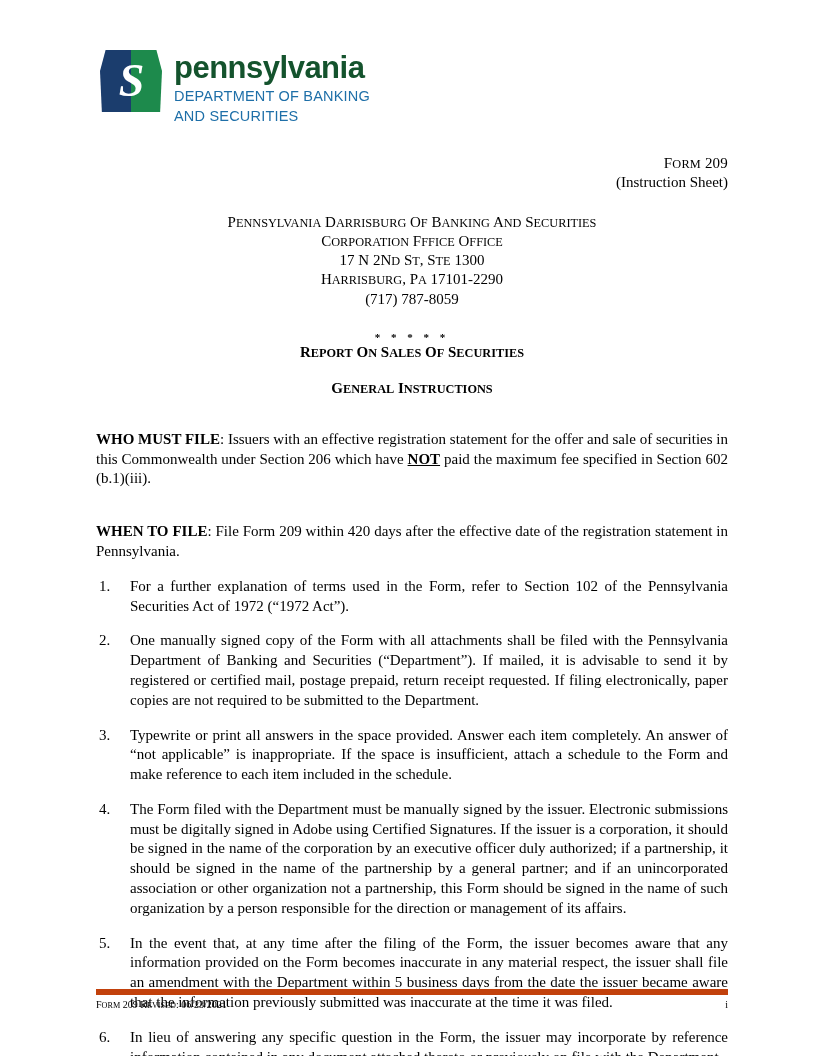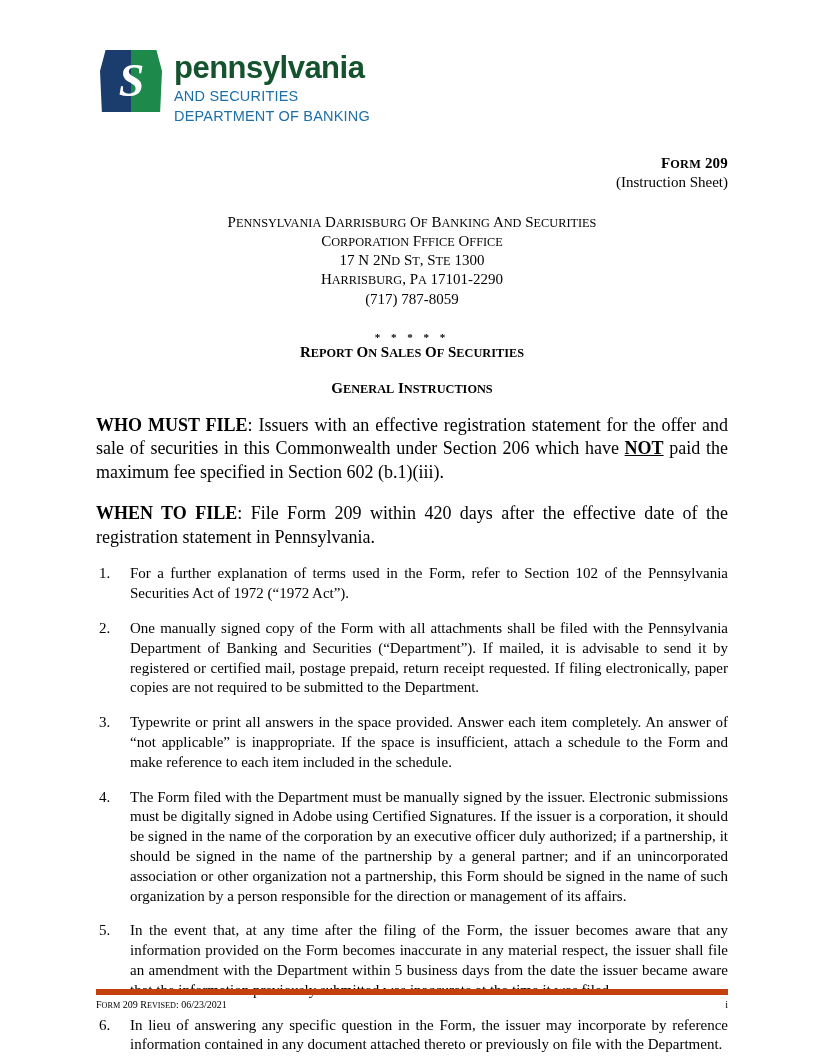--- a/index.html
+++ b/index.html
@@ -84,21 +84,21 @@
     margin-top: 2px;
   }
 
   
   .form-head {
     text-align: right;
     margin-top: 30px;
     font-size: 15px;
   }
   .form-head .form-no {
-    font-weight: bold;
+    font-weight: normal;
     letter-spacing: 0.2px;
   }
   .sc { font-size: 0.82em; }
   .form-head .instr {
     margin-top: 2px;
     font-size: 15px;
   }
 
   
   .addr {
@@ -122,22 +122,22 @@
   }
   .gen-instr {
     text-align: center;
     font-weight: bold;
     font-size: 15px;
     margin-top: 19px;
   }
 
   
   .para {
-    margin-top: 17px;
-    font-size: 18px;
+    margin-top: 33px;
+    font-size: 15px;
     line-height: 1.32;
     text-align: justify;
   }
   .para b { font-weight: bold; }
   .para .u-bold { font-weight: bold; text-decoration: underline; }
 
   ol.items {
     list-style: none;
     margin: 0;
     padding: 0;
@@ -178,22 +178,22 @@
 <div class="page">
 
   <div class="logo-block">
     <div class="logo-mark">
       <div class="keystone-left"></div>
       <div class="keystone-right"></div>
       <div class="s-glyph">S</div>
     </div>
     <div class="logo-text">
       <div class="logo-title">pennsylvania</div>
+      <div class="logo-sub">DEPARTMENT OF BANKING</div>
       <div class="logo-sub">AND SECURITIES</div>
-      <div class="logo-sub">DEPARTMENT OF BANKING</div>
     </div>
   </div>
 
   <div class="form-head">
     <div class="form-no">F<span class="sc">ORM</span> 209</div>
     <div class="instr">(Instruction Sheet)</div>
   </div>
 
   <div class="addr">
     <div>P<span class="sc">ENNSYLVANIA</span> D<span class="sc">ARRISBURG</span> O<span class="sc">F</span> B<span class="sc">ANKING</span> A<span class="sc">ND</span> S<span class="sc">ECURITIES</span></div>

